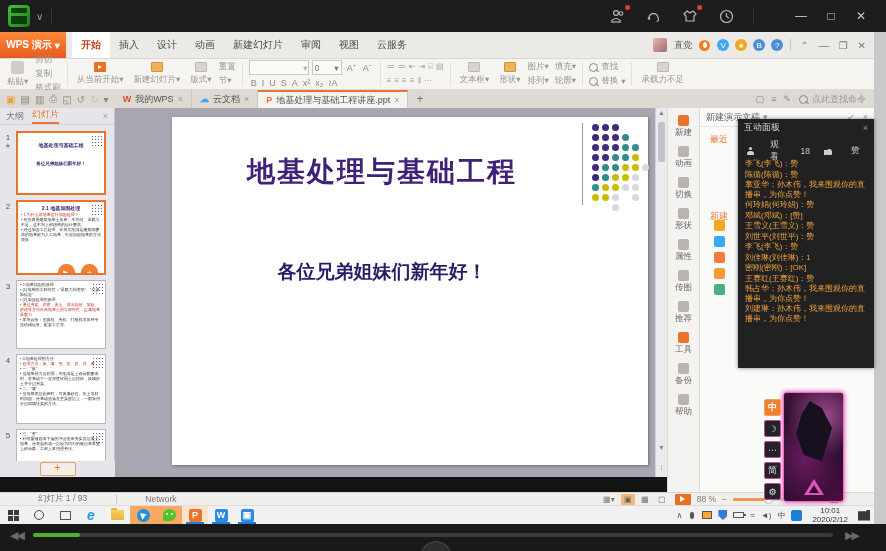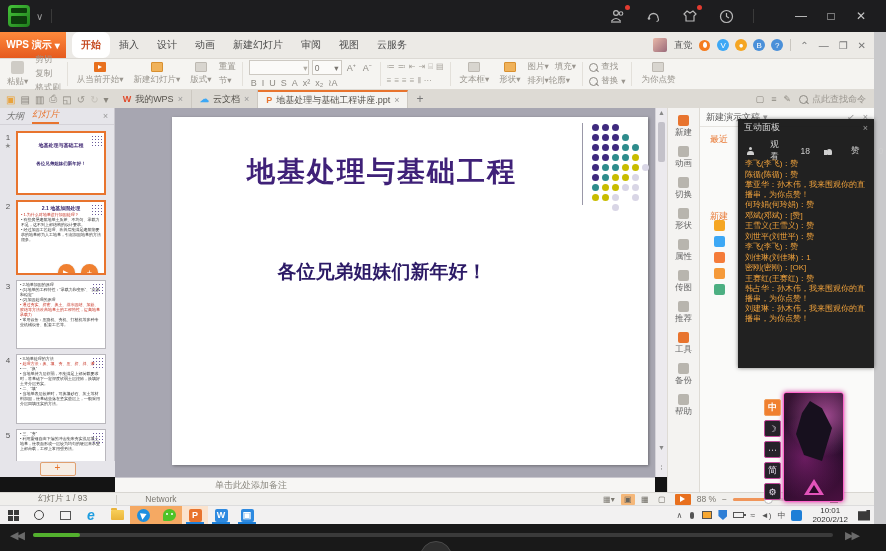--- a/index.html
+++ b/index.html
@@ -17,21 +17,21 @@
   .pticon{position:relative;width:18px;height:18px;display:flex;align-items:center;justify-content:center;}
   .reddot{position:absolute;right:-3px;top:-2px;width:5px;height:5px;border-radius:50%;background:#e33b30;}
   .pwin{display:flex;align-items:center;gap:0;margin-left:4px;}
   .pwbtn{width:30px;height:24px;color:#c8c8c8;font-size:12px;display:flex;align-items:center;justify-content:center;}
   
   .vstrip{left:874px;top:32px;width:12px;height:492px;background:#c9c9cb;}
   
   .wtitle{left:0;top:32px;width:874px;height:27px;background:#eceae6;display:flex;align-items:stretch;font-size:10px;border-bottom:1px solid #dcd9d4;box-sizing:border-box;}
   .wpsbtn{width:66px;background:linear-gradient(#ff8a3c,#e55a1e);color:#fff;font-weight:bold;display:flex;align-items:center;justify-content:center;gap:3px;font-size:10px;}
   .mtabs{display:flex;align-items:stretch;margin-left:6px;}
-  .mtab{padding:12px 9px;display:flex;align-items:center;color:#4a4a4a;border-radius:7px;}
+  .mtab{padding:12px 9px;display:flex;align-items:center;color:#4a4a4a;}
   .mtab.active{background:#fff;color:#c4471f;font-weight:bold;}
   .wright{margin-left:auto;display:flex;align-items:center;gap:7px;padding-right:6px;}
   .avatar{width:14px;height:14px;border-radius:2px;background:linear-gradient(135deg,#e8b8a8,#9a6a7a);}
   .uname{color:#555;font-size:9px;}
   .flame{width:11px;height:11px;border-radius:50%;background:#f57c1f;position:relative;}
   .flame:before{content:"";position:absolute;left:3.5px;top:2.5px;width:4px;height:6px;background:#fff;border-radius:50% 50% 50% 50%/60% 60% 40% 40%;}
   .wmini{width:12px;height:12px;border-radius:50%;font-size:8px;color:#fff;display:flex;align-items:center;justify-content:center;}
   .wsep{width:1px;height:12px;background:#c9c6c0;}
   .wwin{color:#777;font-size:10px;display:flex;gap:10px;padding:0 2px;}
   
@@ -60,21 +60,21 @@
   .qa span{font-size:10px;}
   .dtabs{display:flex;align-items:stretch;}
   .dtab{display:flex;align-items:center;gap:4px;padding:0 8px;color:#55524c;border-right:1px solid #ccc8c1;}
   .dtab.active{background:#f4f3f0;border-top:2px solid #e8742e;box-sizing:border-box;}
   .dtab .x{color:#999;font-size:9px;}
   .dplus{display:flex;align-items:center;padding:0 8px;color:#777;font-size:12px;}
   .dright{margin-left:auto;display:flex;align-items:center;gap:8px;padding-right:8px;color:#8a867e;}
   .findcmd{display:flex;align-items:center;gap:4px;color:#9a968f;}
   
   .lpanel{left:0;top:108px;width:115px;height:369px;background:#e6e5ea;border-right:1px solid #c9c7ce;box-sizing:border-box;}
-  .lphead{height:16px;display:flex;align-items:center;font-size:9px;color:#777;padding:0 6px;gap:8px;border-bottom:1px solid #d4d2d8;font-style:italic;}
+  .lphead{height:16px;display:flex;align-items:center;font-size:9px;color:#777;padding:0 6px;gap:8px;border-bottom:1px solid #d4d2d8;}
   .lphead .on{color:#e8742e;border-bottom:2px solid #e8742e;padding-bottom:1px;}
   .lphead .x{margin-left:auto;color:#999;}
   .thumbs{position:absolute;left:0;top:18px;width:115px;bottom:16px;overflow:hidden;}
   .trow{position:relative;display:flex;margin:5px 2px 5px 0;}
   .tnum{width:16px;text-align:center;font-size:8px;color:#555;padding-top:2px;}
   .tnum .st{display:block;color:#888;font-size:7px;}
   .tbox{position:relative;width:90px;background:#fff;border:1px solid #b9b7bd;box-sizing:border-box;overflow:hidden;}
   .trow.sel .tbox{border:2px solid #e8742e;}
   .mini-title{font-family:"Liberation Serif",serif;font-weight:bold;color:#3a2170;font-size:5px;text-align:center;margin-top:9px;}
   .mini-sub{font-weight:bold;color:#2c1a66;font-size:4.5px;text-align:center;margin-top:13px;}
@@ -355,21 +355,21 @@
       </div>
       <div class="rbig">
         <div class="ico newsl"></div>
         <div><span>形状</span><span>▾</span></div>
       </div>
       <div class="rcol">
         <div style="display:flex;gap:6px;">
           <span class="rsmall"><span>图片</span><span>▾</span></span>
           <span class="rsmall"><span>填充</span><span>▾</span></span>
         </div>
-        <div style="display:flex;">
+        <div style="display:flex;gap:6px;">
           <span class="rsmall"><span>排列</span><span>▾</span></span>
           <span class="rsmall"><span>轮廓</span><span>▾</span></span>
         </div>
       </div>
     </div>
     <div class="rsep"></div>
     <div class="rgroup">
       <div class="rcol">
         <div class="qfind">
             <span class="mag"></span>
@@ -379,21 +379,21 @@
             <span class="mag"></span>
             <span>替换</span>
             <span>▾</span>
           </div>
       </div>
     </div>
     <div class="rsep"></div>
     <div class="rgroup">
       <div class="rbig">
         <div class="ico layout"></div>
-        <div><span>为你点赞</span></div>
+        <div><span>承载力不足</span></div>
       </div>
     </div>
   </div>
 
   <div class="abs dbar">
     <div class="qa" id="quickAccess">
         <span style="color: rgb(232, 163, 60);">▣</span>
         <span style="color: rgb(138, 134, 126);">▤</span>
         <span style="color: rgb(138, 134, 126);">▥</span>
         <span style="color: rgb(138, 134, 126);">⎙</span>
@@ -582,23 +582,20 @@
             <span class="dot" style="background: transparent;"></span>
             <span class="dot" style="background: rgb(217, 214, 230);"></span>
             <span class="dot" style="background: transparent;"></span>
             <span class="dot" style="background: transparent;"></span>
             <span class="dot" style="background: transparent;"></span>
           </div>
         </div>
     </div>
   </div>
 
-  <div class="abs notes">
-    <span>单击此处添加备注</span>
-  </div>
 
   <div class="abs vscroll">
     <span class="varr" style="top:1px;">▲</span>
     <div class="vthumb"></div>
     <span class="varr" style="bottom:26px;">▼</span>
     <span class="varr" style="bottom:6px;">⁞</span>
   </div>
 
   <div class="abs rtool" id="rightToolbar">
       <div class="rt-item">

